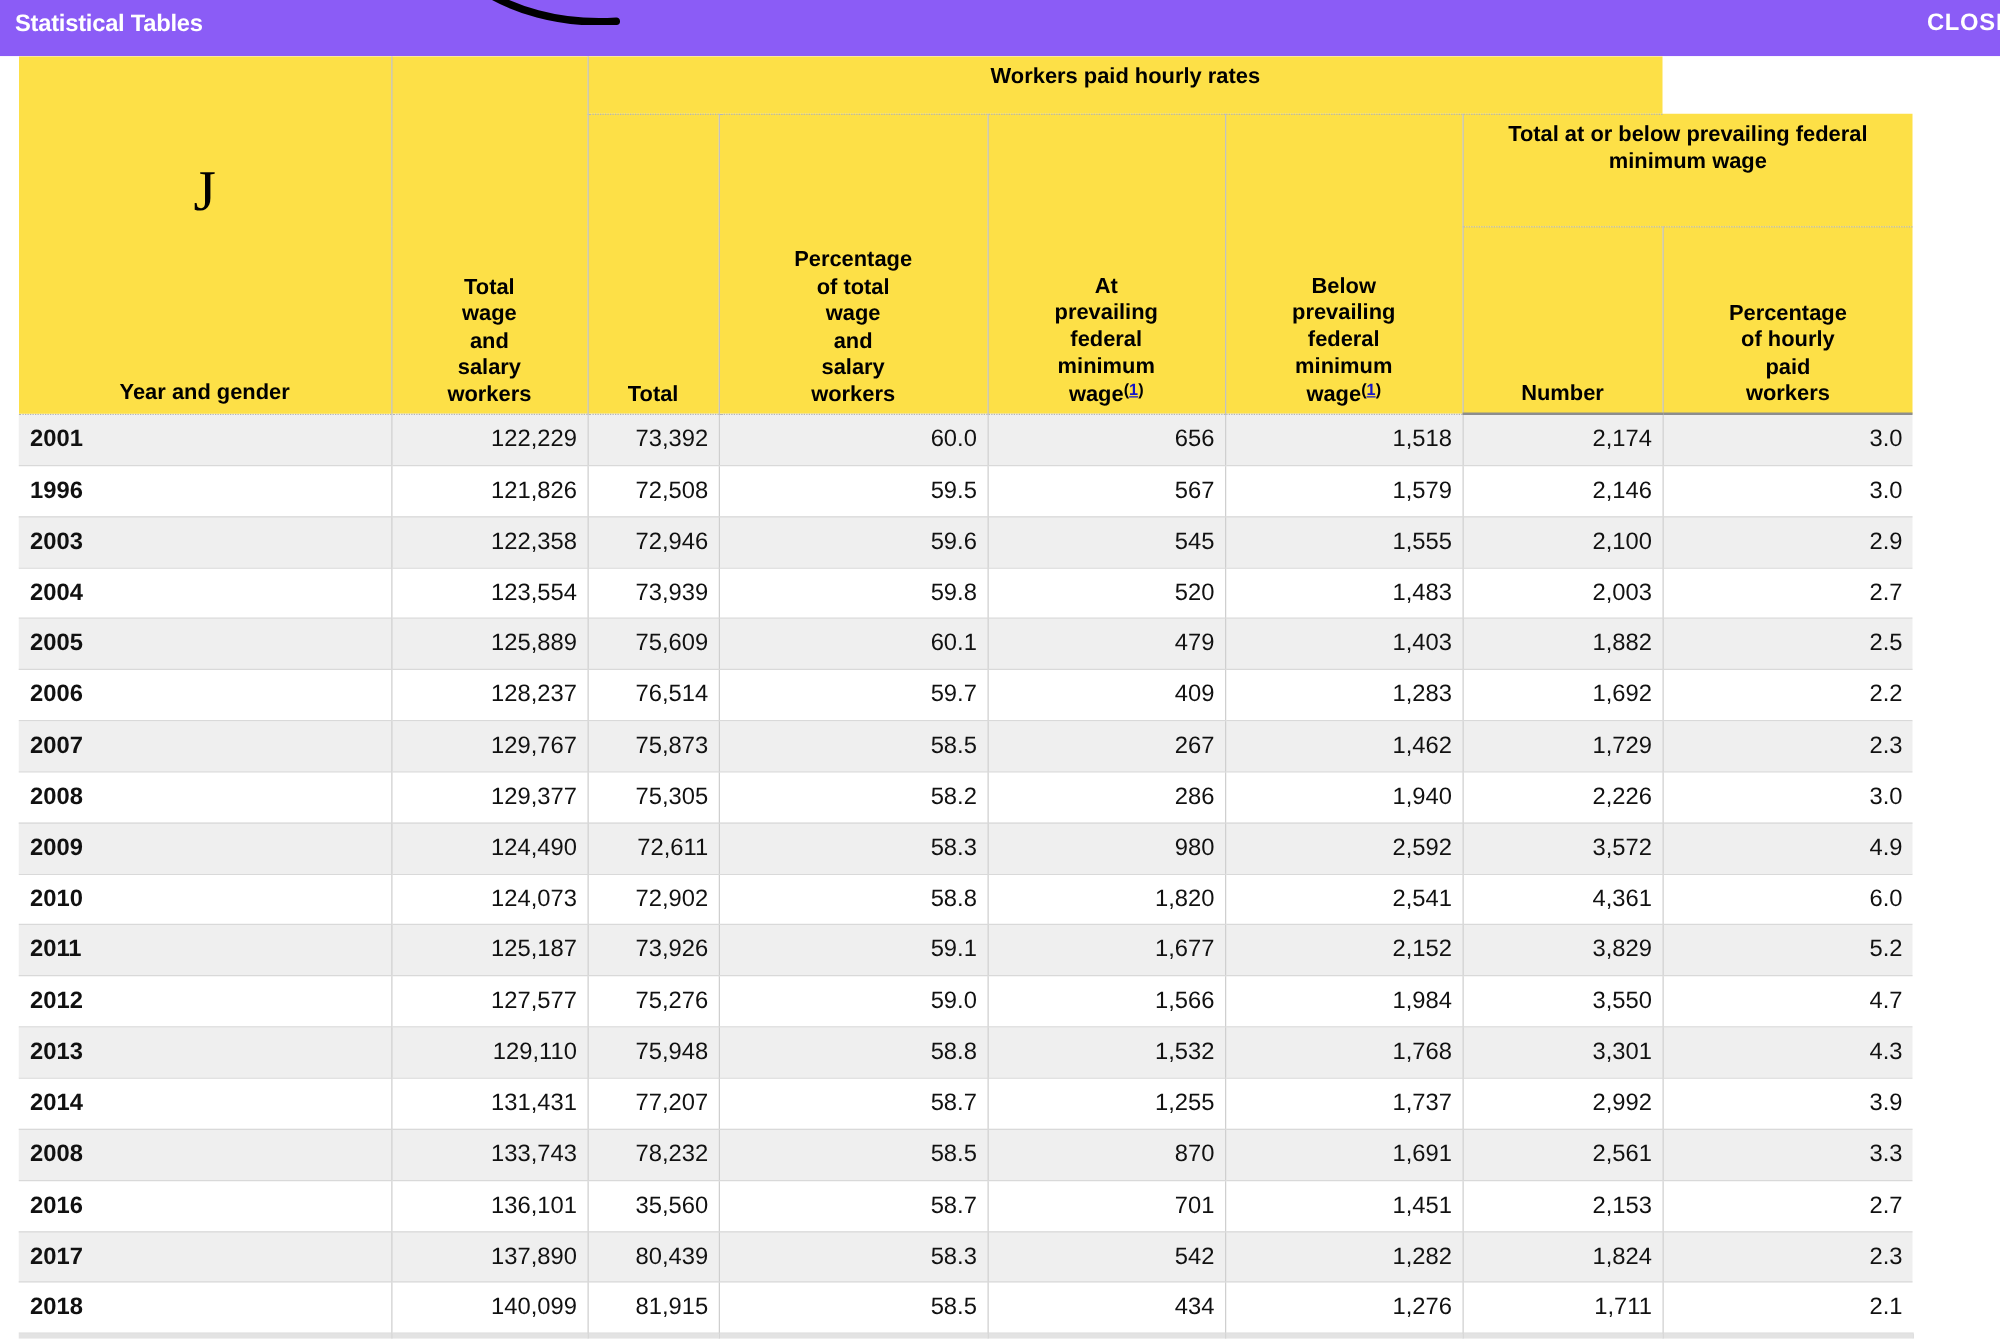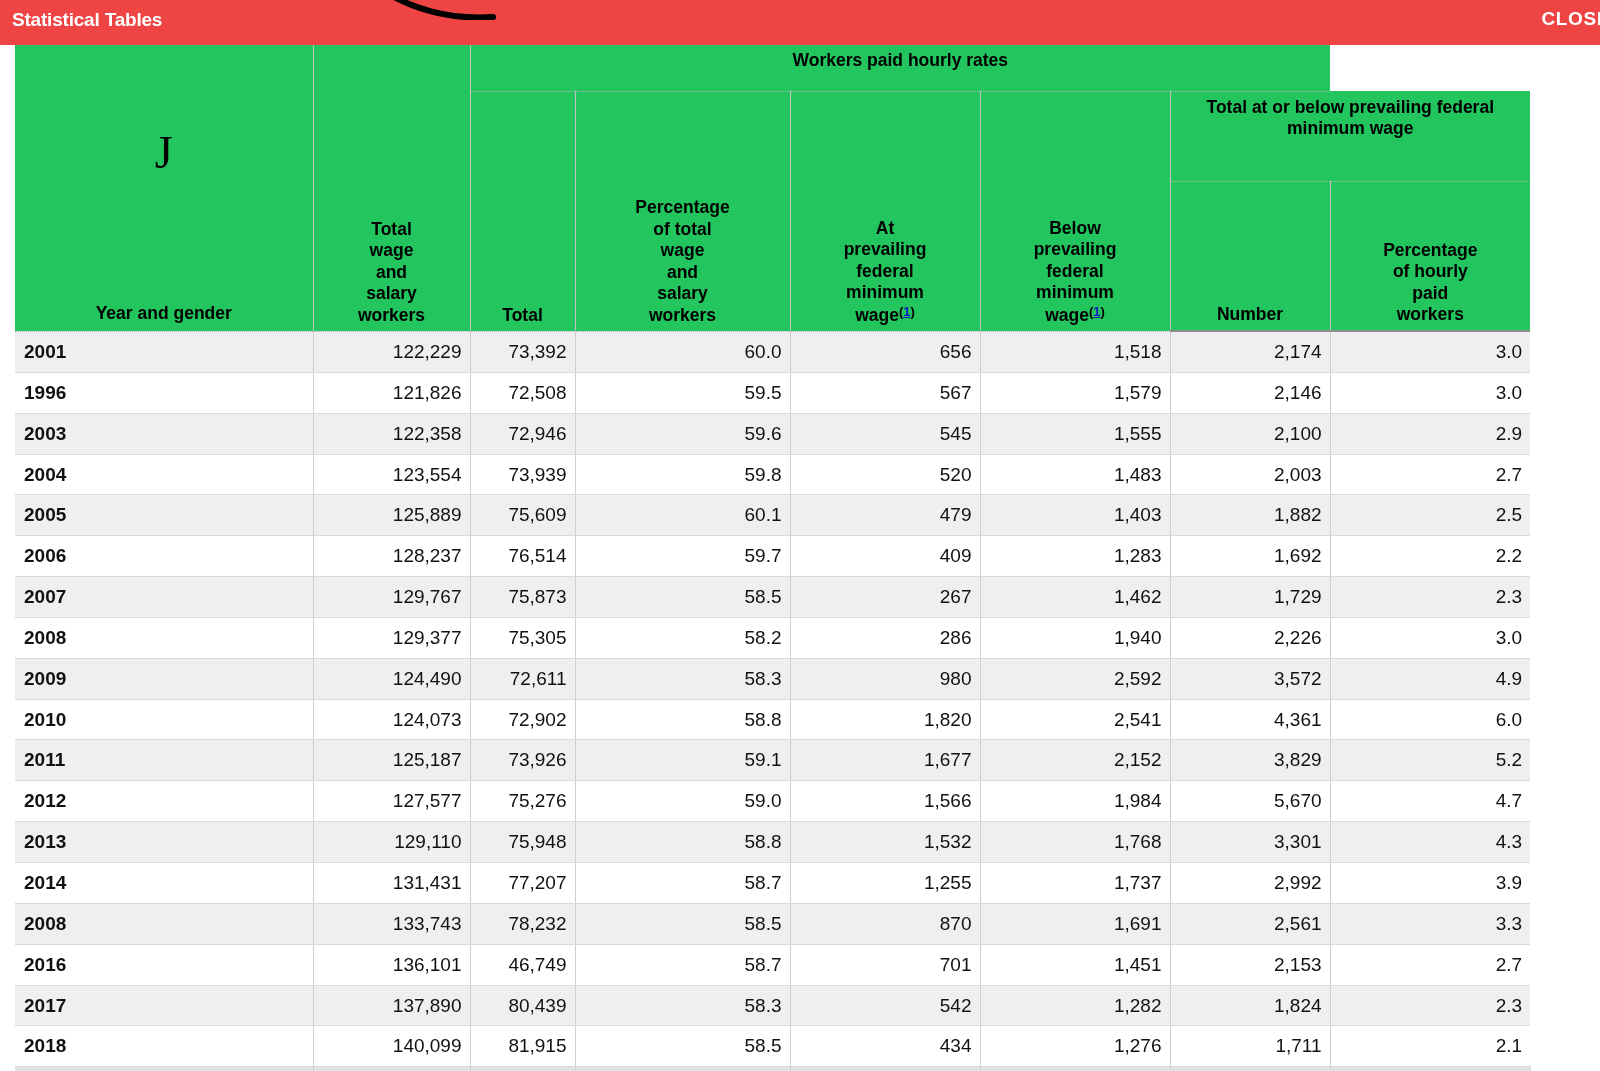--- a/index.html
+++ b/index.html
@@ -9,21 +9,21 @@
     background: #ffffff;
     font-family: "Liberation Sans", sans-serif;
     overflow: hidden;
   }
   #page { position: relative; width: 1600px; height: 1071px; overflow: hidden; }
 
   
   .topbar {
     position: absolute; top: 0; left: 0;
     width: 1600px; height: 45px;
-    background: #ef4444;
+    background: #8b5cf6;
     overflow: hidden;
   }
   .topbar-title {
     position: absolute; left: 12px; top: 9px;
     color: #ffffff; font-size: 19px; font-weight: bold;
     letter-spacing: -0.2px;
     white-space: nowrap;
   }
   .topbar-close {
     position: absolute; right: -10px; top: 8px;
@@ -53,21 +53,21 @@
   table.stat col.c-year  { width: 298px; }
   table.stat col.c-tws   { width: 157px; }
   table.stat col.c-tot   { width: 105px; }
   table.stat col.c-pct   { width: 215px; }
   table.stat col.c-at    { width: 190px; }
   table.stat col.c-below { width: 190px; }
   table.stat col.c-num   { width: 160px; }
   table.stat col.c-pho   { width: 200px; }
 
   thead th {
-    background: #22c55e;
+    background: #fde047;
     border-right: 1px solid #c2c2c2;
     border-bottom: 1px dotted #b4b4b4;
     font-weight: bold;
     font-size: 17.5px;
     line-height: 1.23;
     color: #000000;
     padding: 3px 8px 4px 8px;
     vertical-align: bottom;
     text-align: center;
   }
@@ -299,21 +299,21 @@
             <td>3,829</td>
             <td class="lastcol">5.2</td>
           </tr>
           <tr class="even">
             <td class="rowhdr">2012</td>
             <td>127,577</td>
             <td>75,276</td>
             <td>59.0</td>
             <td>1,566</td>
             <td>1,984</td>
-            <td>5,670</td>
+            <td>3,550</td>
             <td class="lastcol">4.7</td>
           </tr>
           <tr class="odd">
             <td class="rowhdr">2013</td>
             <td>129,110</td>
             <td>75,948</td>
             <td>58.8</td>
             <td>1,532</td>
             <td>1,768</td>
             <td>3,301</td>
@@ -335,21 +335,21 @@
             <td>78,232</td>
             <td>58.5</td>
             <td>870</td>
             <td>1,691</td>
             <td>2,561</td>
             <td class="lastcol">3.3</td>
           </tr>
           <tr class="even">
             <td class="rowhdr">2016</td>
             <td>136,101</td>
-            <td>46,749</td>
+            <td>35,560</td>
             <td>58.7</td>
             <td>701</td>
             <td>1,451</td>
             <td>2,153</td>
             <td class="lastcol">2.7</td>
           </tr>
           <tr class="odd">
             <td class="rowhdr">2017</td>
             <td>137,890</td>
             <td>80,439</td>

